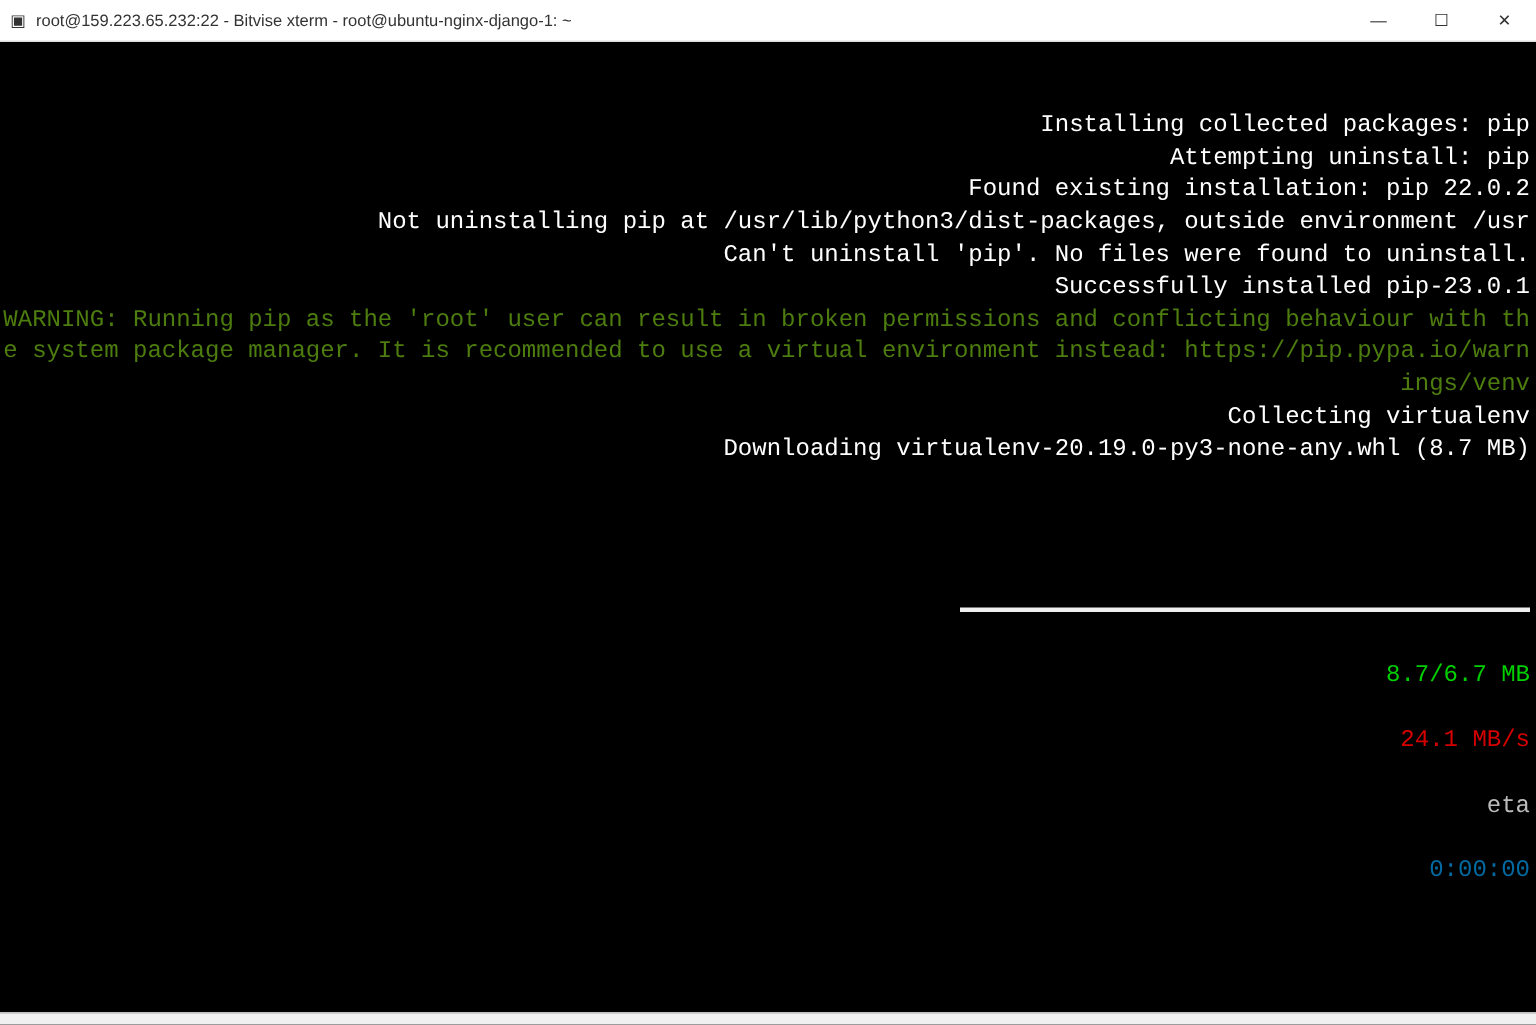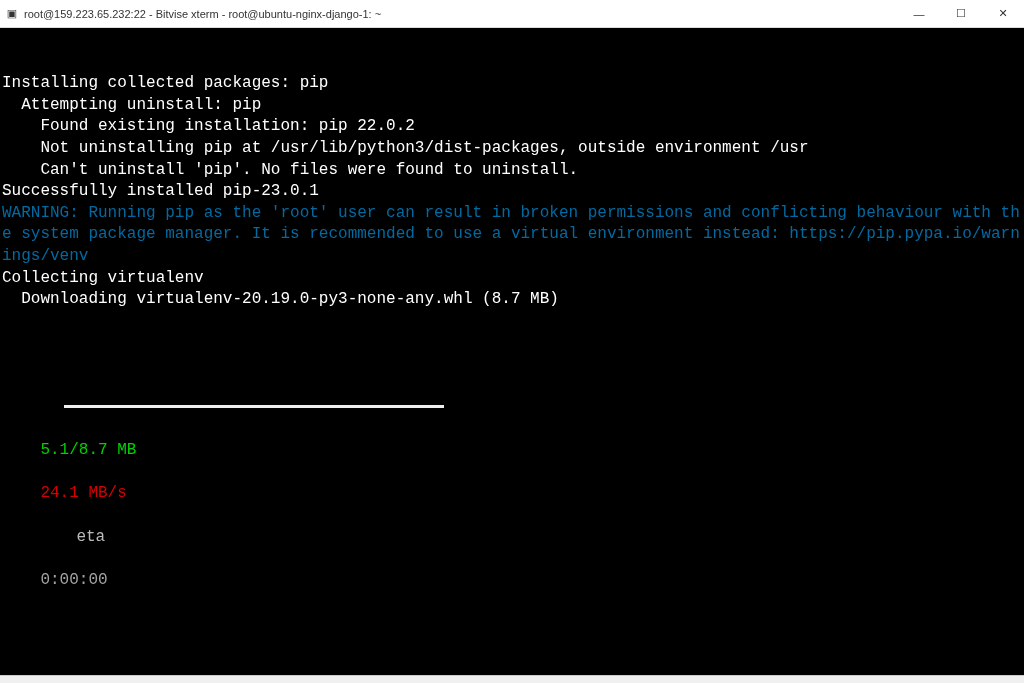--- a/index.html
+++ b/index.html
@@ -40,25 +40,25 @@
     flex: 1;
     background: #000;
     color: #fff;
     font-family: "Consolas", "Courier New", monospace;
     font-size: 16px;
     line-height: 1.35;
     padding: 2px 4px 2px 2px;
     white-space: pre;
     overflow: hidden;
   }
-  .ln { white-space: pre-wrap; word-break: break-all; }
-  .yellow { color: #0369a1; }
+  .ln { white-space: pre-wrap; word-break: break-all; text-align: right; }
+  .yellow { color: #4d7c0f; }
   .green { color: #00d000; }
   .red { color: #d60000; }
-  .cyan { color: #a3a3a3; }
+  .cyan { color: #0369a1; }
   .grey { color: #bbb; margin-left: 36px; }
   .progressbar {
     display: inline-block;
     background: #efefef;
     height: 3px;
     width: 380px;
     margin-left: 24px;
     vertical-align: middle;
   }
   .bottombar {
@@ -79,21 +79,21 @@
     <div class="winbtn">✕</div>
   </div>
 </div>
 
 <div class="terminal">
   <div id="block1"><div class="ln ">Installing collected packages: pip</div><div class="ln ">  Attempting uninstall: pip</div><div class="ln ">    Found existing installation: pip 22.0.2</div><div class="ln ">    Not uninstalling pip at /usr/lib/python3/dist-packages, outside environment /usr</div><div class="ln ">    Can't uninstall 'pip'. No files were found to uninstall.</div><div class="ln ">Successfully installed pip-23.0.1</div><div class="ln yellow">WARNING: Running pip as the 'root' user can result in broken permissions and conflicting behaviour with the system package manager. It is recommended to use a virtual environment instead: https://pip.pypa.io/warnings/venv</div><div class="ln ">Collecting virtualenv</div><div class="ln ">  Downloading virtualenv-20.19.0-py3-none-any.whl (8.7 MB)</div></div>
 
   <div class="ln">
     <span class="progressbar"></span>
     <span> </span>
-    <span class="green">5.1/8.7 MB</span>
+    <span class="green">8.7/6.7 MB</span>
     <span> </span>
     <span class="red">24.1 MB/s</span>
     <span> </span>
     <span class="grey">eta</span>
     <span> </span>
     <span class="cyan">0:00:00</span>
   </div>
 
   
 

